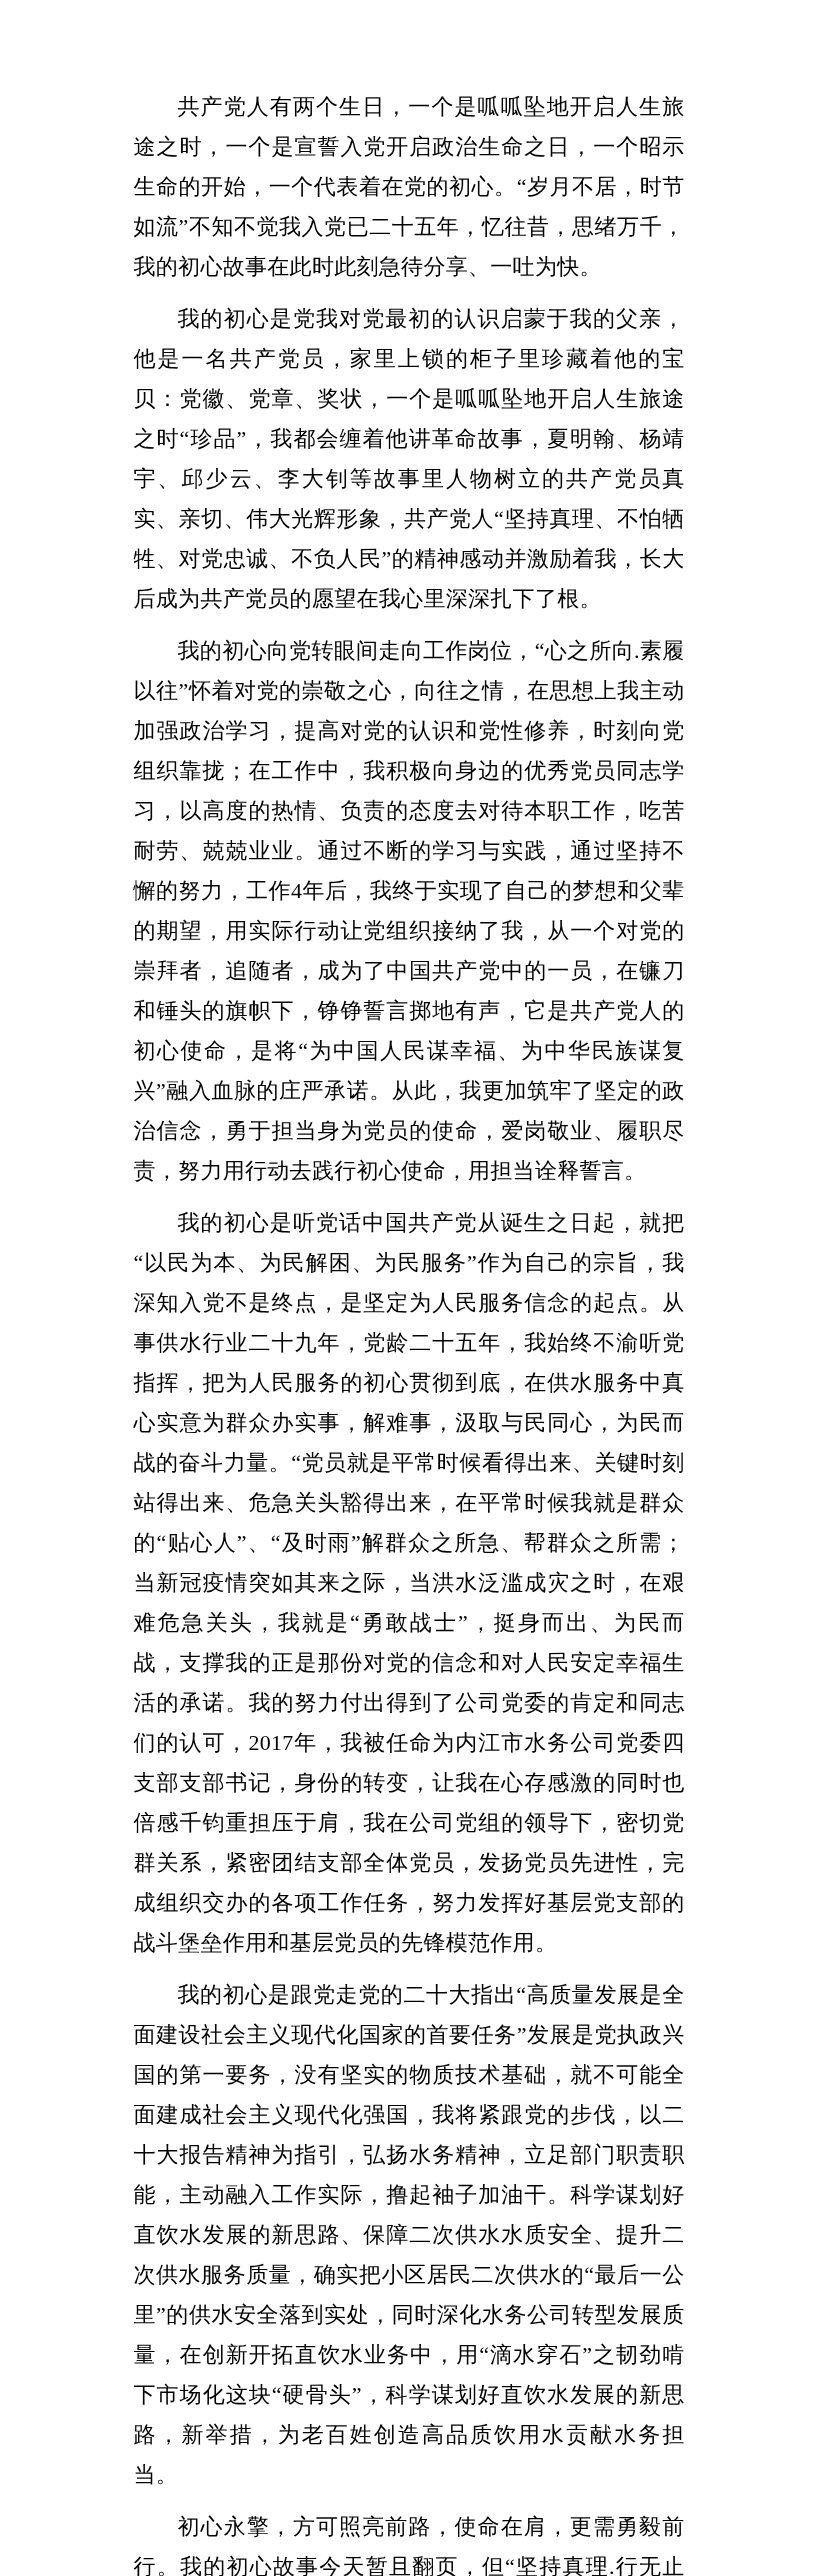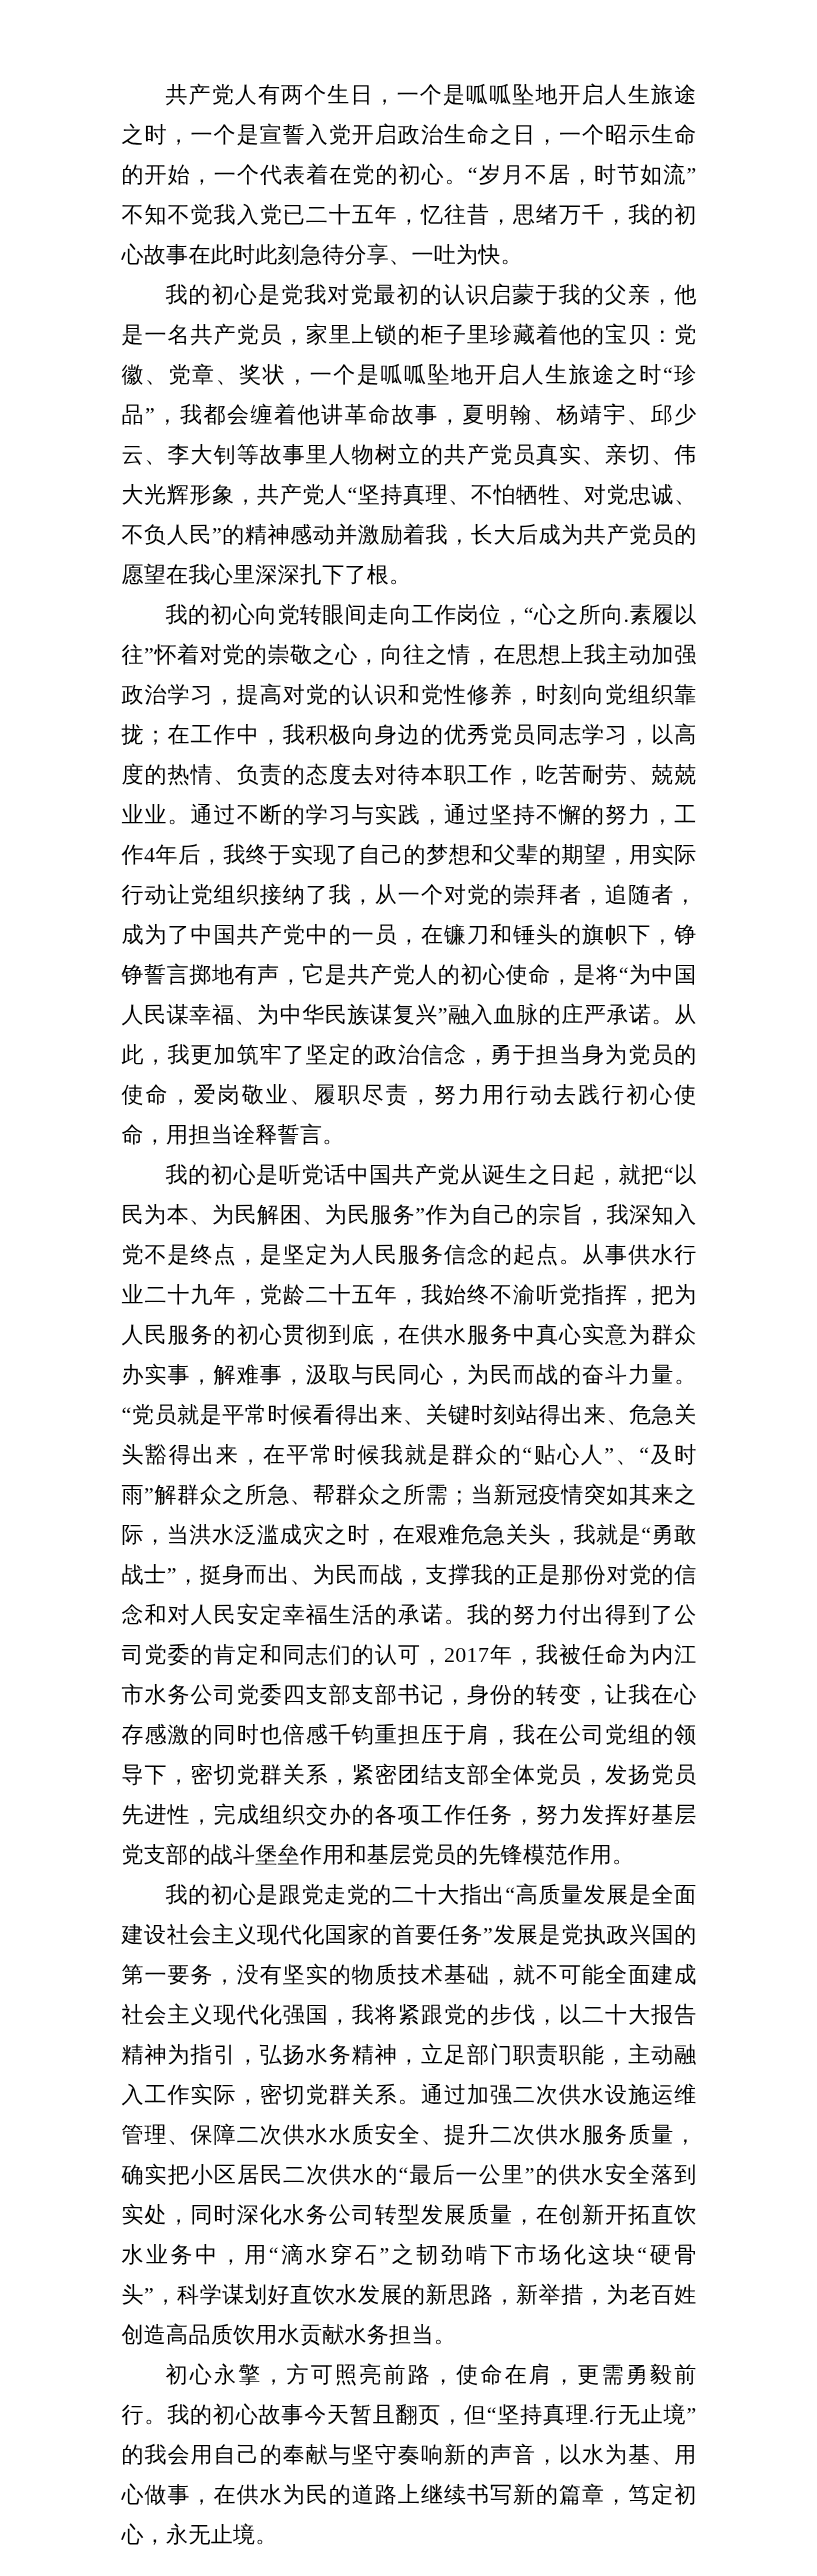--- a/index.html
+++ b/index.html
@@ -20,21 +20,21 @@
   .doc {
     width: 575px;
     margin: 0 auto;
     padding-top: 75px;
     font-size: 22px;
     line-height: 40px;
     text-align: justify;
     letter-spacing: 0.3px;
   }
   .doc p.body-paragraph {
-    margin: 0;
+    margin: 12px;
     padding: 0;
     text-indent: 2em;
     font-weight: 400;
   }
   .signature {
     margin: 40px 0 0 0;
     padding-right: 30px;
     text-align: right;
     text-indent: 0;
     font-size: 22px;
@@ -45,19 +45,19 @@
 </head>
 <body>
 
 <div class="page">
   <div class="doc">
     <div id="paragraphs">
         <p class="body-paragraph">共产党人有两个生日，一个是呱呱坠地开启人生旅途之时，一个是宣誓入党开启政治生命之日，一个昭示生命的开始，一个代表着在党的初心。“岁月不居，时节如流”不知不觉我入党已二十五年，忆往昔，思绪万千，我的初心故事在此时此刻急待分享、一吐为快。</p>
         <p class="body-paragraph">我的初心是党我对党最初的认识启蒙于我的父亲，他是一名共产党员，家里上锁的柜子里珍藏着他的宝贝：党徽、党章、奖状，一个是呱呱坠地开启人生旅途之时“珍品”，我都会缠着他讲革命故事，夏明翰、杨靖宇、邱少云、李大钊等故事里人物树立的共产党员真实、亲切、伟大光辉形象，共产党人“坚持真理、不怕牺牲、对党忠诚、不负人民”的精神感动并激励着我，长大后成为共产党员的愿望在我心里深深扎下了根。</p>
         <p class="body-paragraph">我的初心向党转眼间走向工作岗位，“心之所向.素履以往”怀着对党的崇敬之心，向往之情，在思想上我主动加强政治学习，提高对党的认识和党性修养，时刻向党组织靠拢；在工作中，我积极向身边的优秀党员同志学习，以高度的热情、负责的态度去对待本职工作，吃苦耐劳、兢兢业业。通过不断的学习与实践，通过坚持不懈的努力，工作4年后，我终于实现了自己的梦想和父辈的期望，用实际行动让党组织接纳了我，从一个对党的崇拜者，追随者，成为了中国共产党中的一员，在镰刀和锤头的旗帜下，铮铮誓言掷地有声，它是共产党人的初心使命，是将“为中国人民谋幸福、为中华民族谋复兴”融入血脉的庄严承诺。从此，我更加筑牢了坚定的政治信念，勇于担当身为党员的使命，爱岗敬业、履职尽责，努力用行动去践行初心使命，用担当诠释誓言。</p>
         <p class="body-paragraph">我的初心是听党话中国共产党从诞生之日起，就把“以民为本、为民解困、为民服务”作为自己的宗旨，我深知入党不是终点，是坚定为人民服务信念的起点。从事供水行业二十九年，党龄二十五年，我始终不渝听党指挥，把为人民服务的初心贯彻到底，在供水服务中真心实意为群众办实事，解难事，汲取与民同心，为民而战的奋斗力量。“党员就是平常时候看得出来、关键时刻站得出来、危急关头豁得出来，在平常时候我就是群众的“贴心人”、“及时雨”解群众之所急、帮群众之所需；当新冠疫情突如其来之际，当洪水泛滥成灾之时，在艰难危急关头，我就是“勇敢战士”，挺身而出、为民而战，支撑我的正是那份对党的信念和对人民安定幸福生活的承诺。我的努力付出得到了公司党委的肯定和同志们的认可，2017年，我被任命为内江市水务公司党委四支部支部书记，身份的转变，让我在心存感激的同时也倍感千钧重担压于肩，我在公司党组的领导下，密切党群关系，紧密团结支部全体党员，发扬党员先进性，完成组织交办的各项工作任务，努力发挥好基层党支部的战斗堡垒作用和基层党员的先锋模范作用。</p>
-        <p class="body-paragraph">我的初心是跟党走党的二十大指出“高质量发展是全面建设社会主义现代化国家的首要任务”发展是党执政兴国的第一要务，没有坚实的物质技术基础，就不可能全面建成社会主义现代化强国，我将紧跟党的步伐，以二十大报告精神为指引，弘扬水务精神，立足部门职责职能，主动融入工作实际，密切党群关系。通过加强二次供水设施运维管理、保障二次供水水质安全、提升二次供水服务质量，确实把小区居民二次供水的“最后一公里”的供水安全落到实处，同时深化水务公司转型发展质量，在创新开拓直饮水业务中，用“滴水穿石”之韧劲啃下市场化这块“硬骨头”，科学谋划好直饮水发展的新思路，新举措，为老百姓创造高品质饮用水贡献水务担当。</p>
+        <p class="body-paragraph">我的初心是跟党走党的二十大指出“高质量发展是全面建设社会主义现代化国家的首要任务”发展是党执政兴国的第一要务，没有坚实的物质技术基础，就不可能全面建成社会主义现代化强国，我将紧跟党的步伐，以二十大报告精神为指引，弘扬水务精神，立足部门职责职能，主动融入工作实际，撸起袖子加油干。科学谋划好直饮水发展的新思路、保障二次供水水质安全、提升二次供水服务质量，确实把小区居民二次供水的“最后一公里”的供水安全落到实处，同时深化水务公司转型发展质量，在创新开拓直饮水业务中，用“滴水穿石”之韧劲啃下市场化这块“硬骨头”，科学谋划好直饮水发展的新思路，新举措，为老百姓创造高品质饮用水贡献水务担当。</p>
         <p class="body-paragraph">初心永擎，方可照亮前路，使命在肩，更需勇毅前行。我的初心故事今天暂且翻页，但“坚持真理.行无止境”的我会用自己的奉献与坚守奏响新的声音，以水为基、用心做事，在供水为民的道路上继续书写新的篇章，笃定初心，永无止境。</p>
       </div>
     <p class="signature">（第四党支部　王敏）</p>
   </div>
 </div>
 
 
 </body></html>

